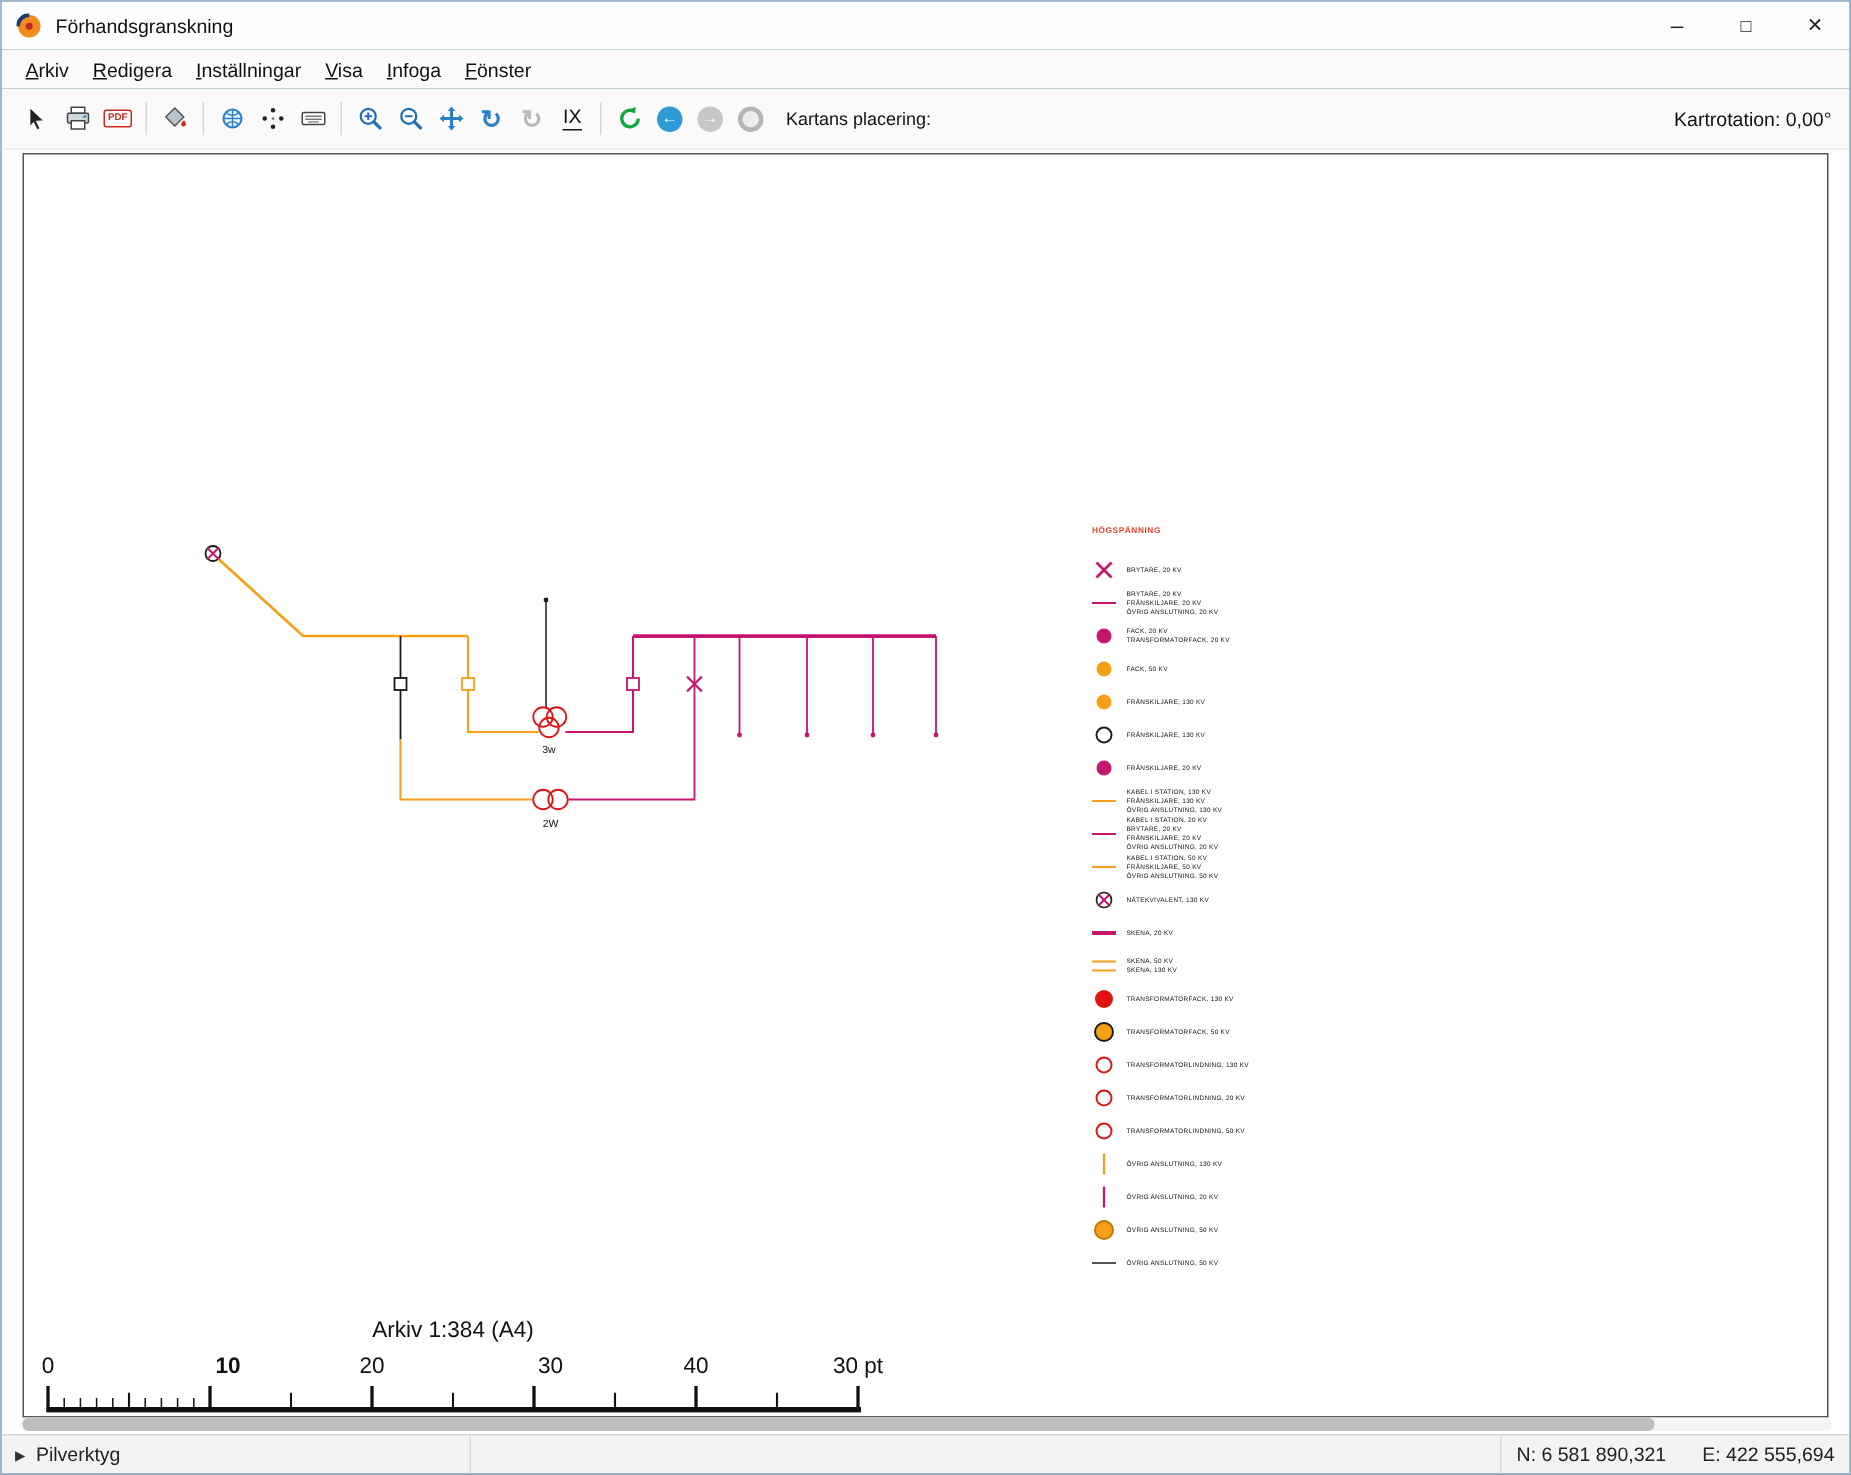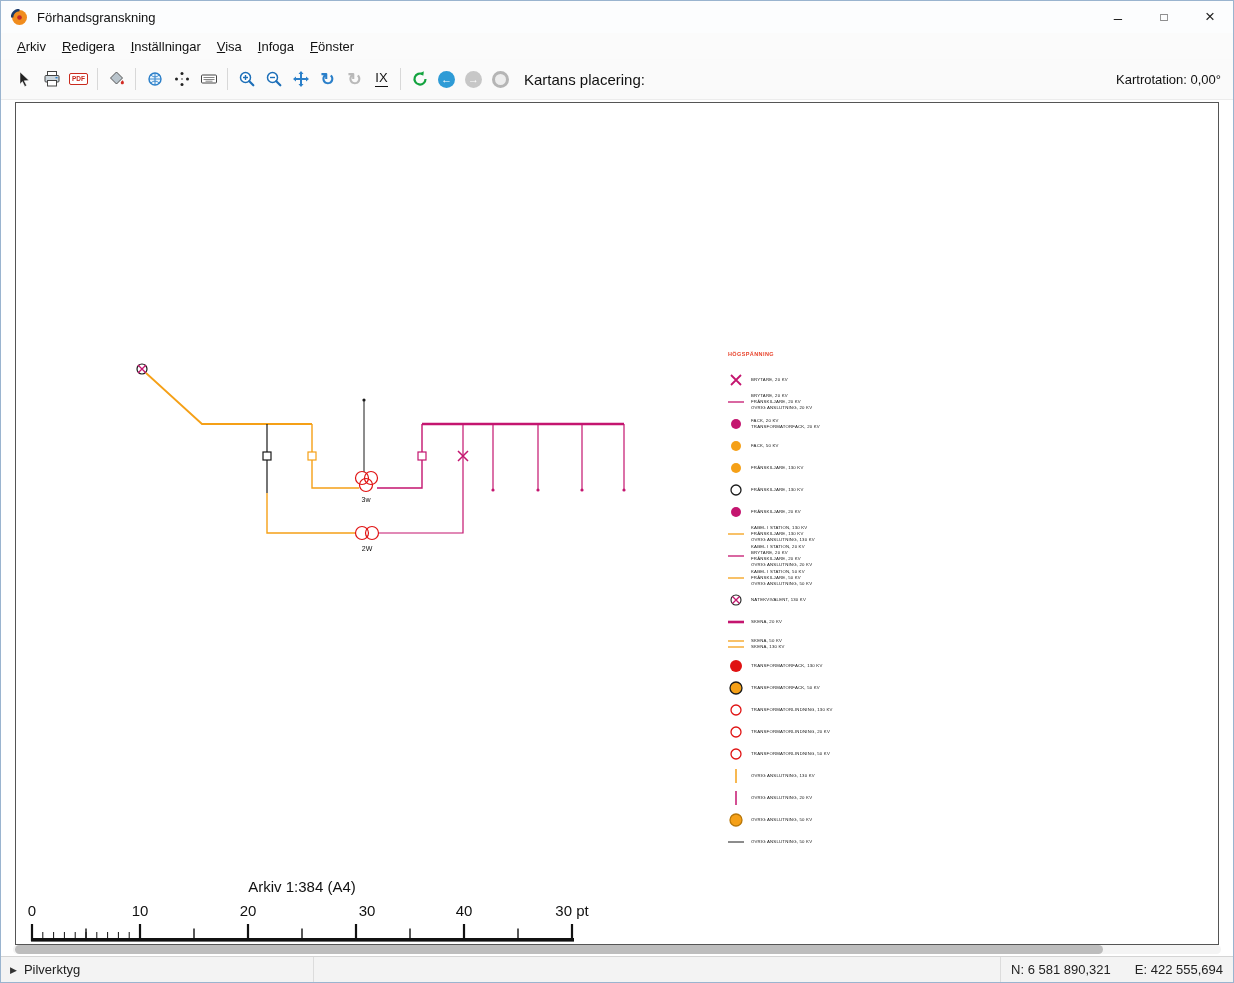--- a/index.html
+++ b/index.html
@@ -26,21 +26,21 @@
   .sep{width:1px;height:22px;background:#d8d8d8;margin:0 5px;flex:0 0 auto;}
   .glyph{font-size:17px;line-height:1;}
   .rotate-blue{color:var(--accent_blue);font-weight:bold;}
   .rotate-gray{color:#b9b9b9;font-weight:bold;}
   .circle-btn{width:17px;height:17px;border-radius:50%;color:#fff;font-size:11px;display:flex;align-items:center;justify-content:center;line-height:1;}
   .back-c{background:#2e9bd6;}
   .fwd-c{background:#c7c7c7;}
   .ring{width:11px;height:11px;border:3px solid #b5b5b5;border-radius:50%;background:#ededed;}
   .ix{font-size:13px;font-weight:normal;color:#111;border-bottom:1.5px solid #111;line-height:1.1;}
   .pdf-badge{font-size:6.5px;font-weight:bold;color:#c92a1d;background:#fff;border:1px solid #c92a1d;border-radius:2px;padding:2px 2px;line-height:1;}
-  .tb-label{font-size:15px;color:#111;margin:0 6px 0 10px;white-space:nowrap;}
+  .tb-label{font-size:12px;color:#111;margin:0 6px 0 10px;white-space:nowrap;}
   .combo{flex:0 0 482px;height:26px;border:1px solid #a8a8a8;border-radius:2px;background:#fff;display:flex;align-items:center;padding:0 9px;font-size:13px;color:#111;box-sizing:border-box;}
   .chev{width:7px;height:7px;border-right:1.5px solid #444;border-bottom:1.5px solid #444;transform:rotate(45deg) translateY(-2px);margin-left:auto;}
   .rot-label{margin-left:auto;font-size:13px;color:#111;padding-right:2px;white-space:nowrap;}
 
   
   .main{flex:1;position:relative;background:#fff;}
   .canvas{position:absolute;left:14px;top:2px;width:1204px;height:843px;border:1px solid #555;background:#fff;box-sizing:border-box;overflow:hidden;}
   .diagram{position:absolute;inset:0;width:100%;height:100%;}
   .st-m{stroke:var(--magenta);}
   .st-o{stroke:var(--orange);}
@@ -481,21 +481,21 @@
             </span>
             <div class="lg-txt">
               <div>ÖVRIG ANSLUTNING, 50 KV</div>
             </div>
           </div>
         </div>
 
       <div class="scale-title">Arkiv 1:384 (A4)</div>
       <div class="scale-numbers">
           <span style="left: 0px;">0</span>
-          <span style="left: 108px;">10</span>
+          <span style="left: 120px; font-weight: bold;">10</span>
           <span style="left: 216px;">20</span>
           <span style="left: 335px;">30</span>
           <span style="left: 432px;">40</span>
           <span style="left: 540px;">30 pt</span>
         </div>
       <svg class="ruler" width="548" height="20">
           <rect x="1" y="15" width="543" height="3.6" fill="#111"></rect>
           <rect x="0.8999999999999999" y="1" width="2.2" height="17" fill="#111"></rect>
           <rect x="108.9" y="1" width="2.2" height="17" fill="#111"></rect>
           <rect x="216.9" y="1" width="2.2" height="17" fill="#111"></rect>

